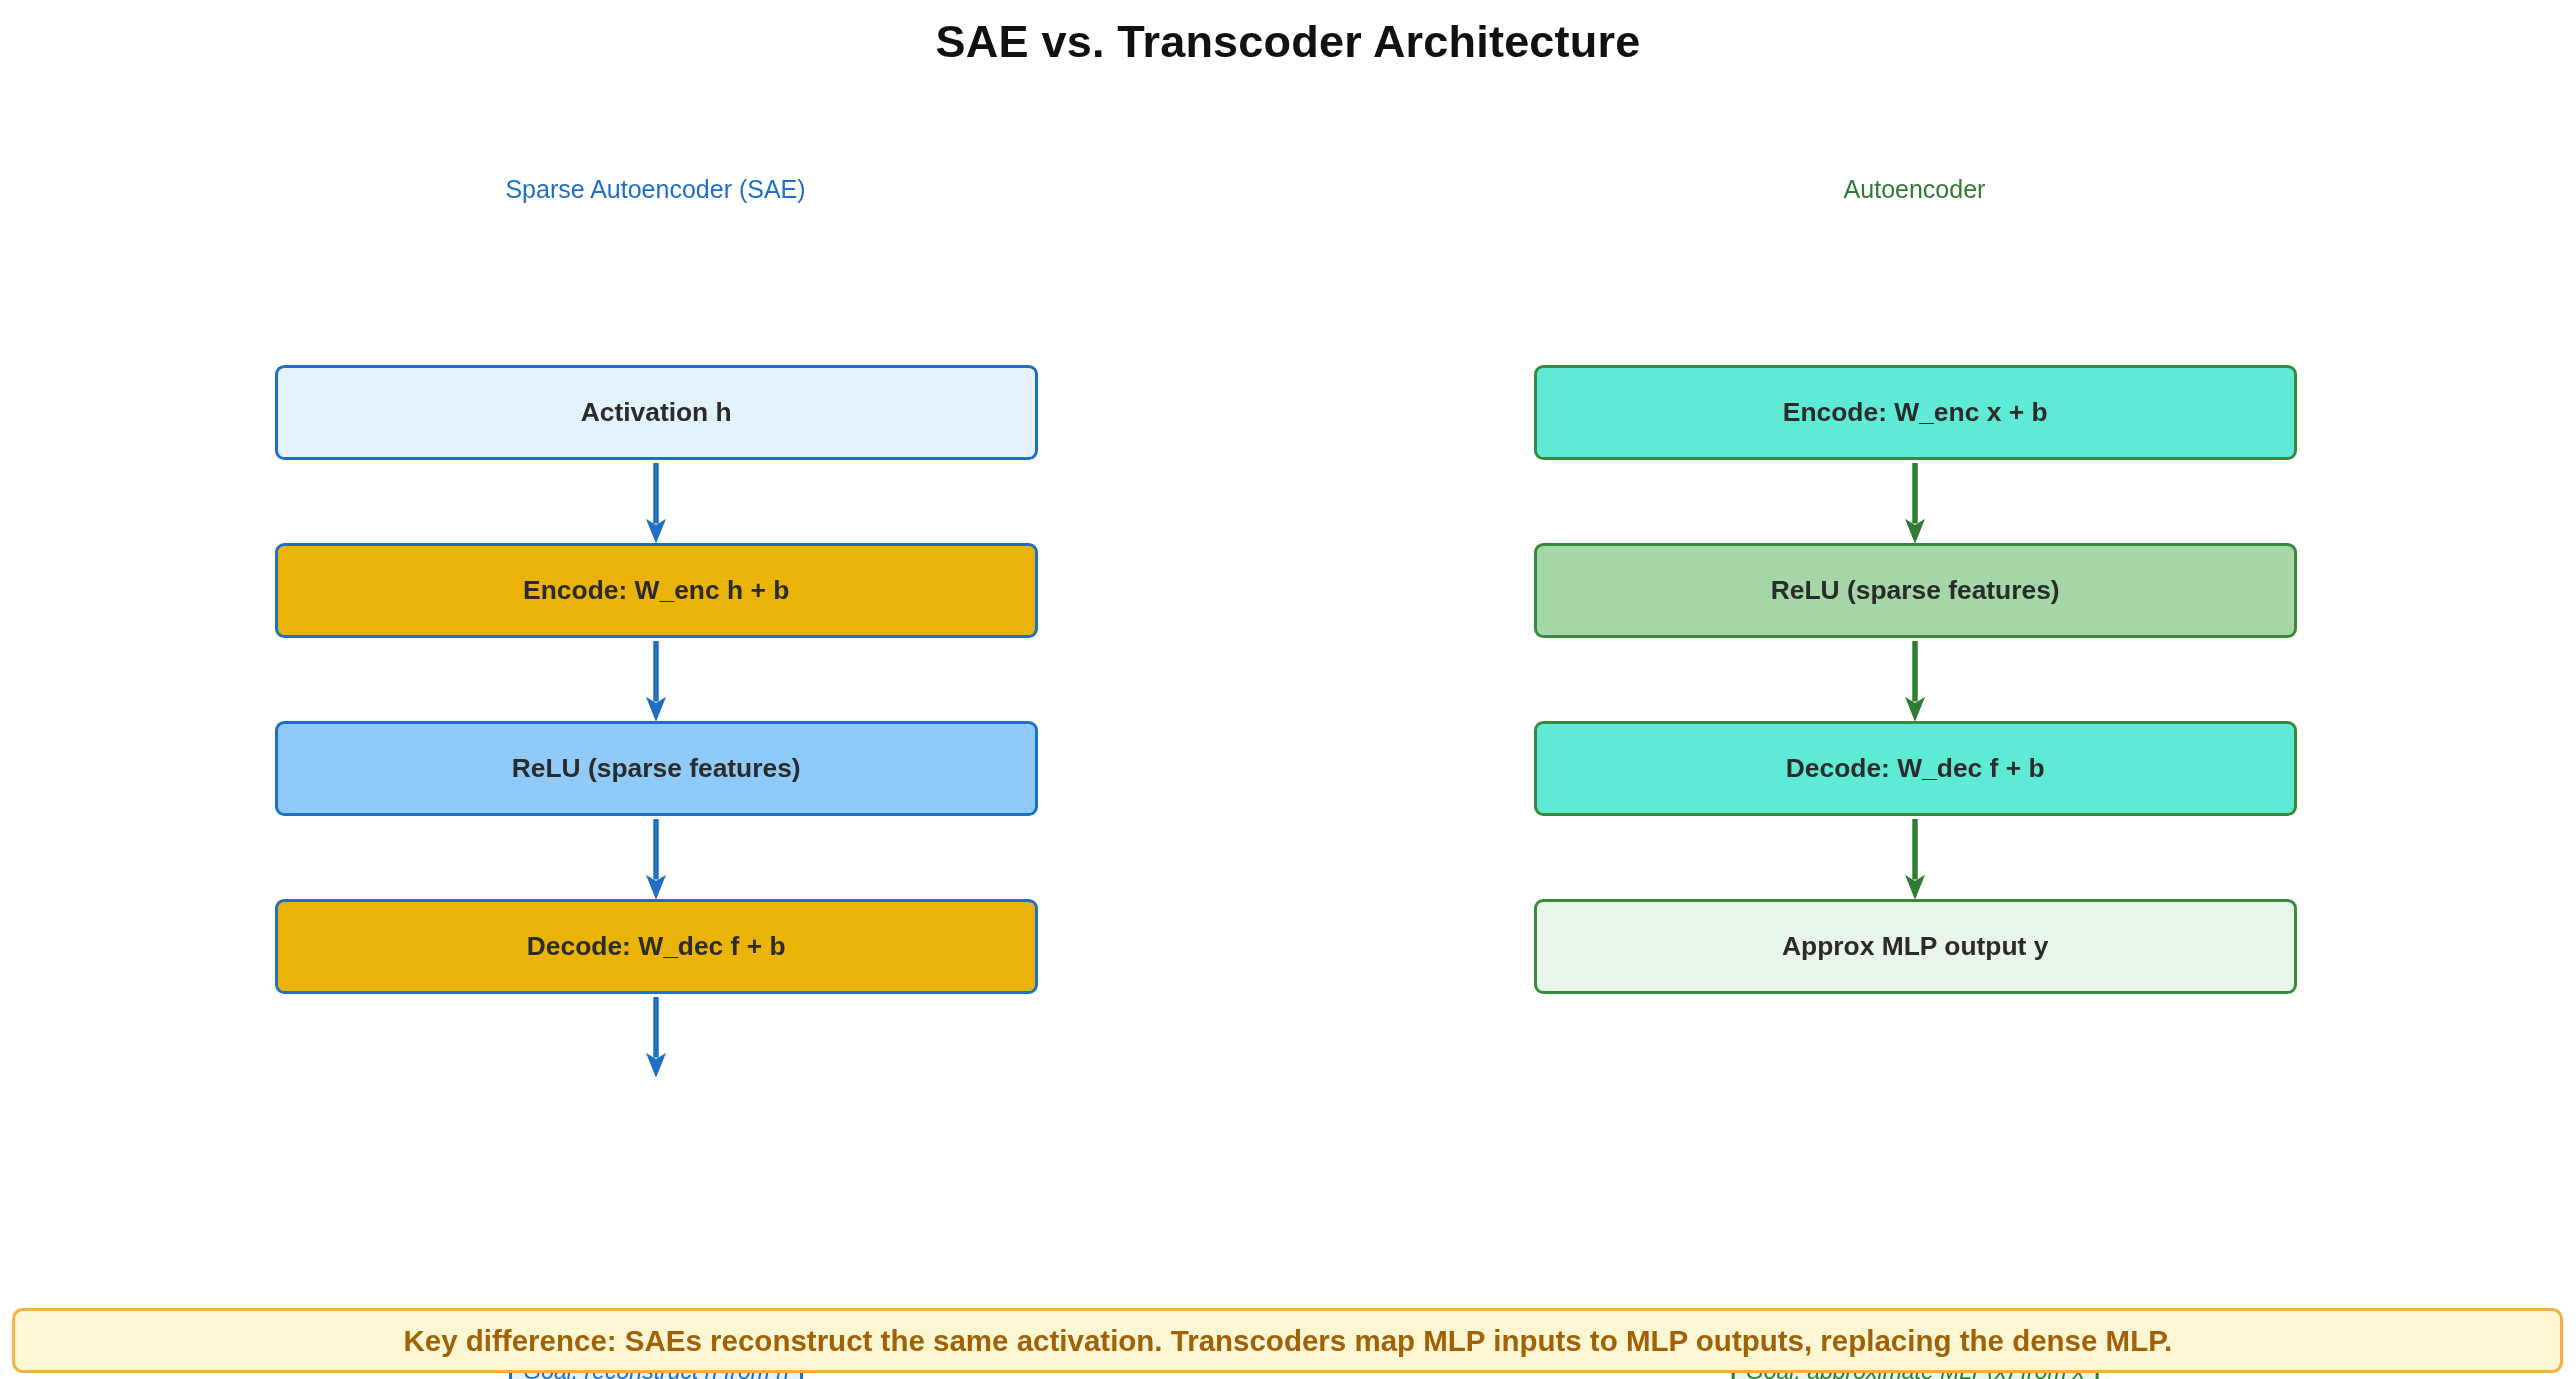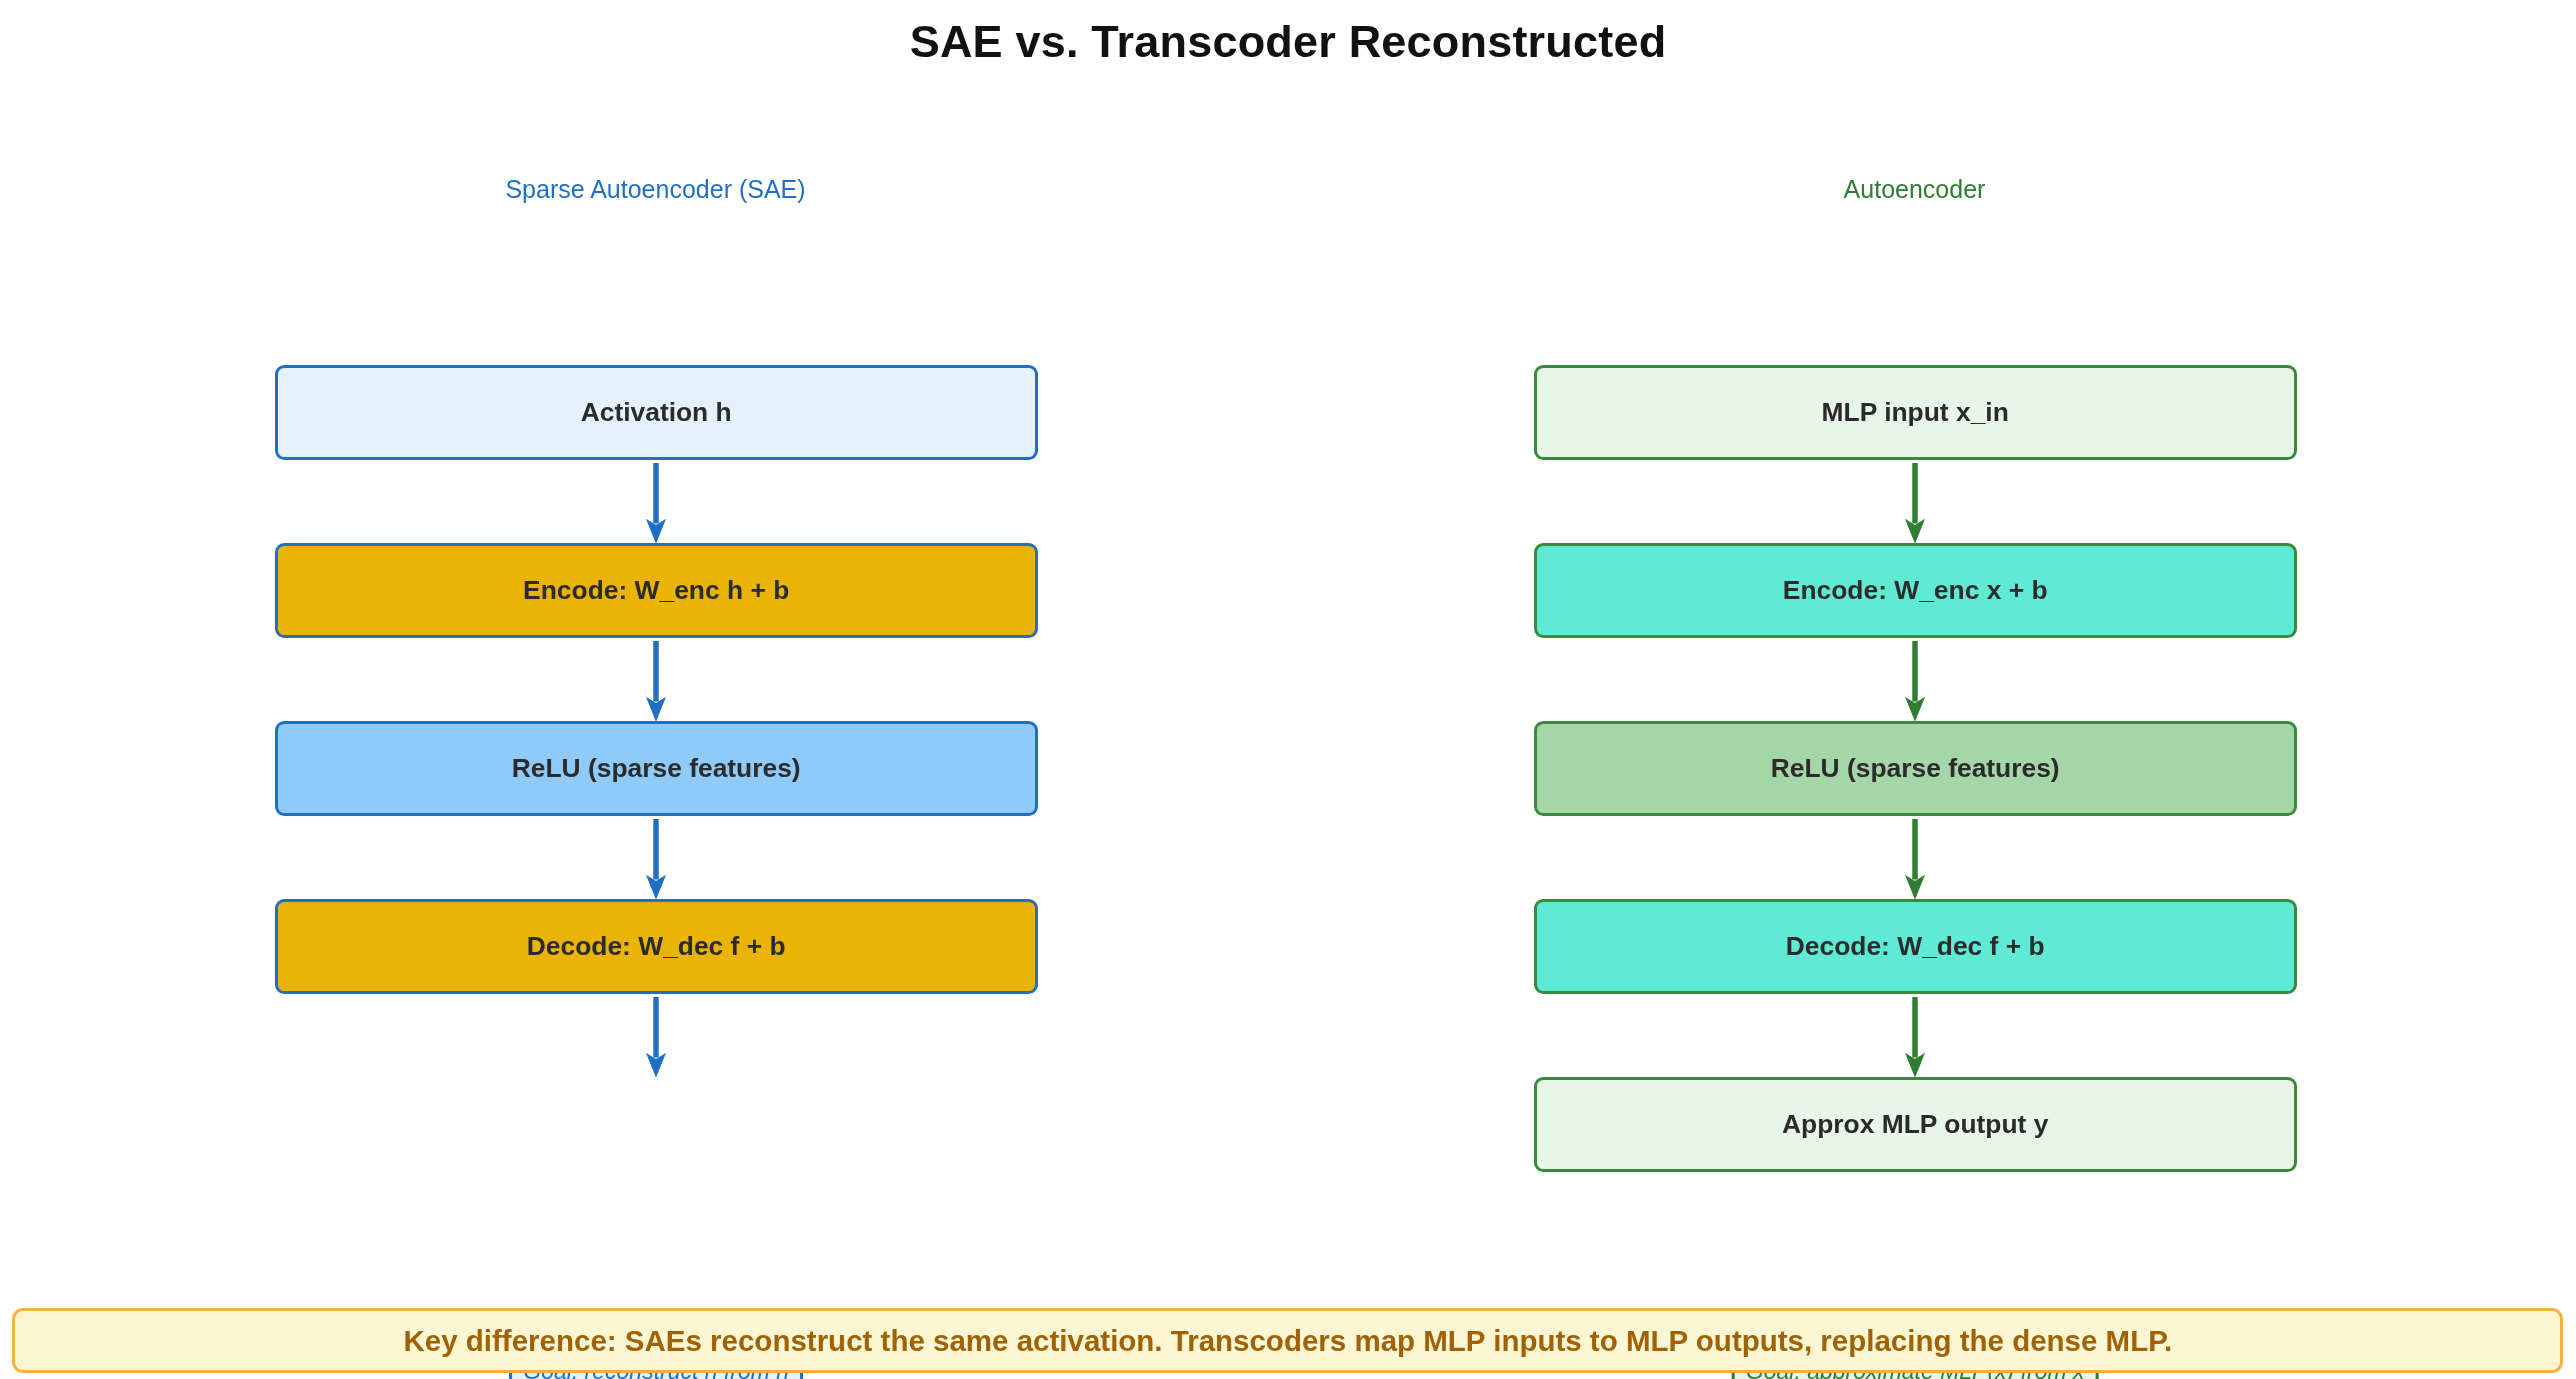--- a/index.html
+++ b/index.html
@@ -140,21 +140,21 @@
     font-weight: bold;
     color: #a16207;
     white-space: nowrap;
   }
 </style>
 </head>
 <body>
 
 <div id="page">
 
-  <div class="page-title">SAE vs. Transcoder Reconstructed</div>
+  <div class="page-title">SAE vs. Transcoder Architecture</div>
 
   <div class="column sae">
     <div class="column-title">Sparse Autoencoder (SAE)</div>
 
     <div class="flow">
 
       <div class="node blue tint0">
         <span>Activation h</span>
         <span class="arrow">
           <svg viewBox="0 0 40 107">
@@ -197,29 +197,20 @@
 
       <div class="goal-badge blue">Goal: reconstruct h from h</div>
     </div>
   </div>
 
   <div class="column transcoder">
     <div class="column-title">Autoencoder</div>
 
     <div class="flow">
 
-      <div class="node green tint0">
-        <span>MLP input x_in</span>
-        <span class="arrow">
-          <svg viewBox="0 0 40 107">
-            <path d="M20 0 L20 78" stroke="#2e7d32" stroke-width="7" fill="none"></path>
-            <path d="M20 104 L7 72 L20 80 L33 72 Z" fill="#2e7d32"></path>
-          </svg>
-        </span>
-      </div>
 
       <div class="node green tint1">
         <span>Encode: W_enc x + b</span>
         <span class="arrow">
           <svg viewBox="0 0 40 107">
             <path d="M20 0 L20 78" stroke="#2e7d32" stroke-width="7" fill="none"></path>
             <path d="M20 104 L7 72 L20 80 L33 72 Z" fill="#2e7d32"></path>
           </svg>
         </span>
       </div>

